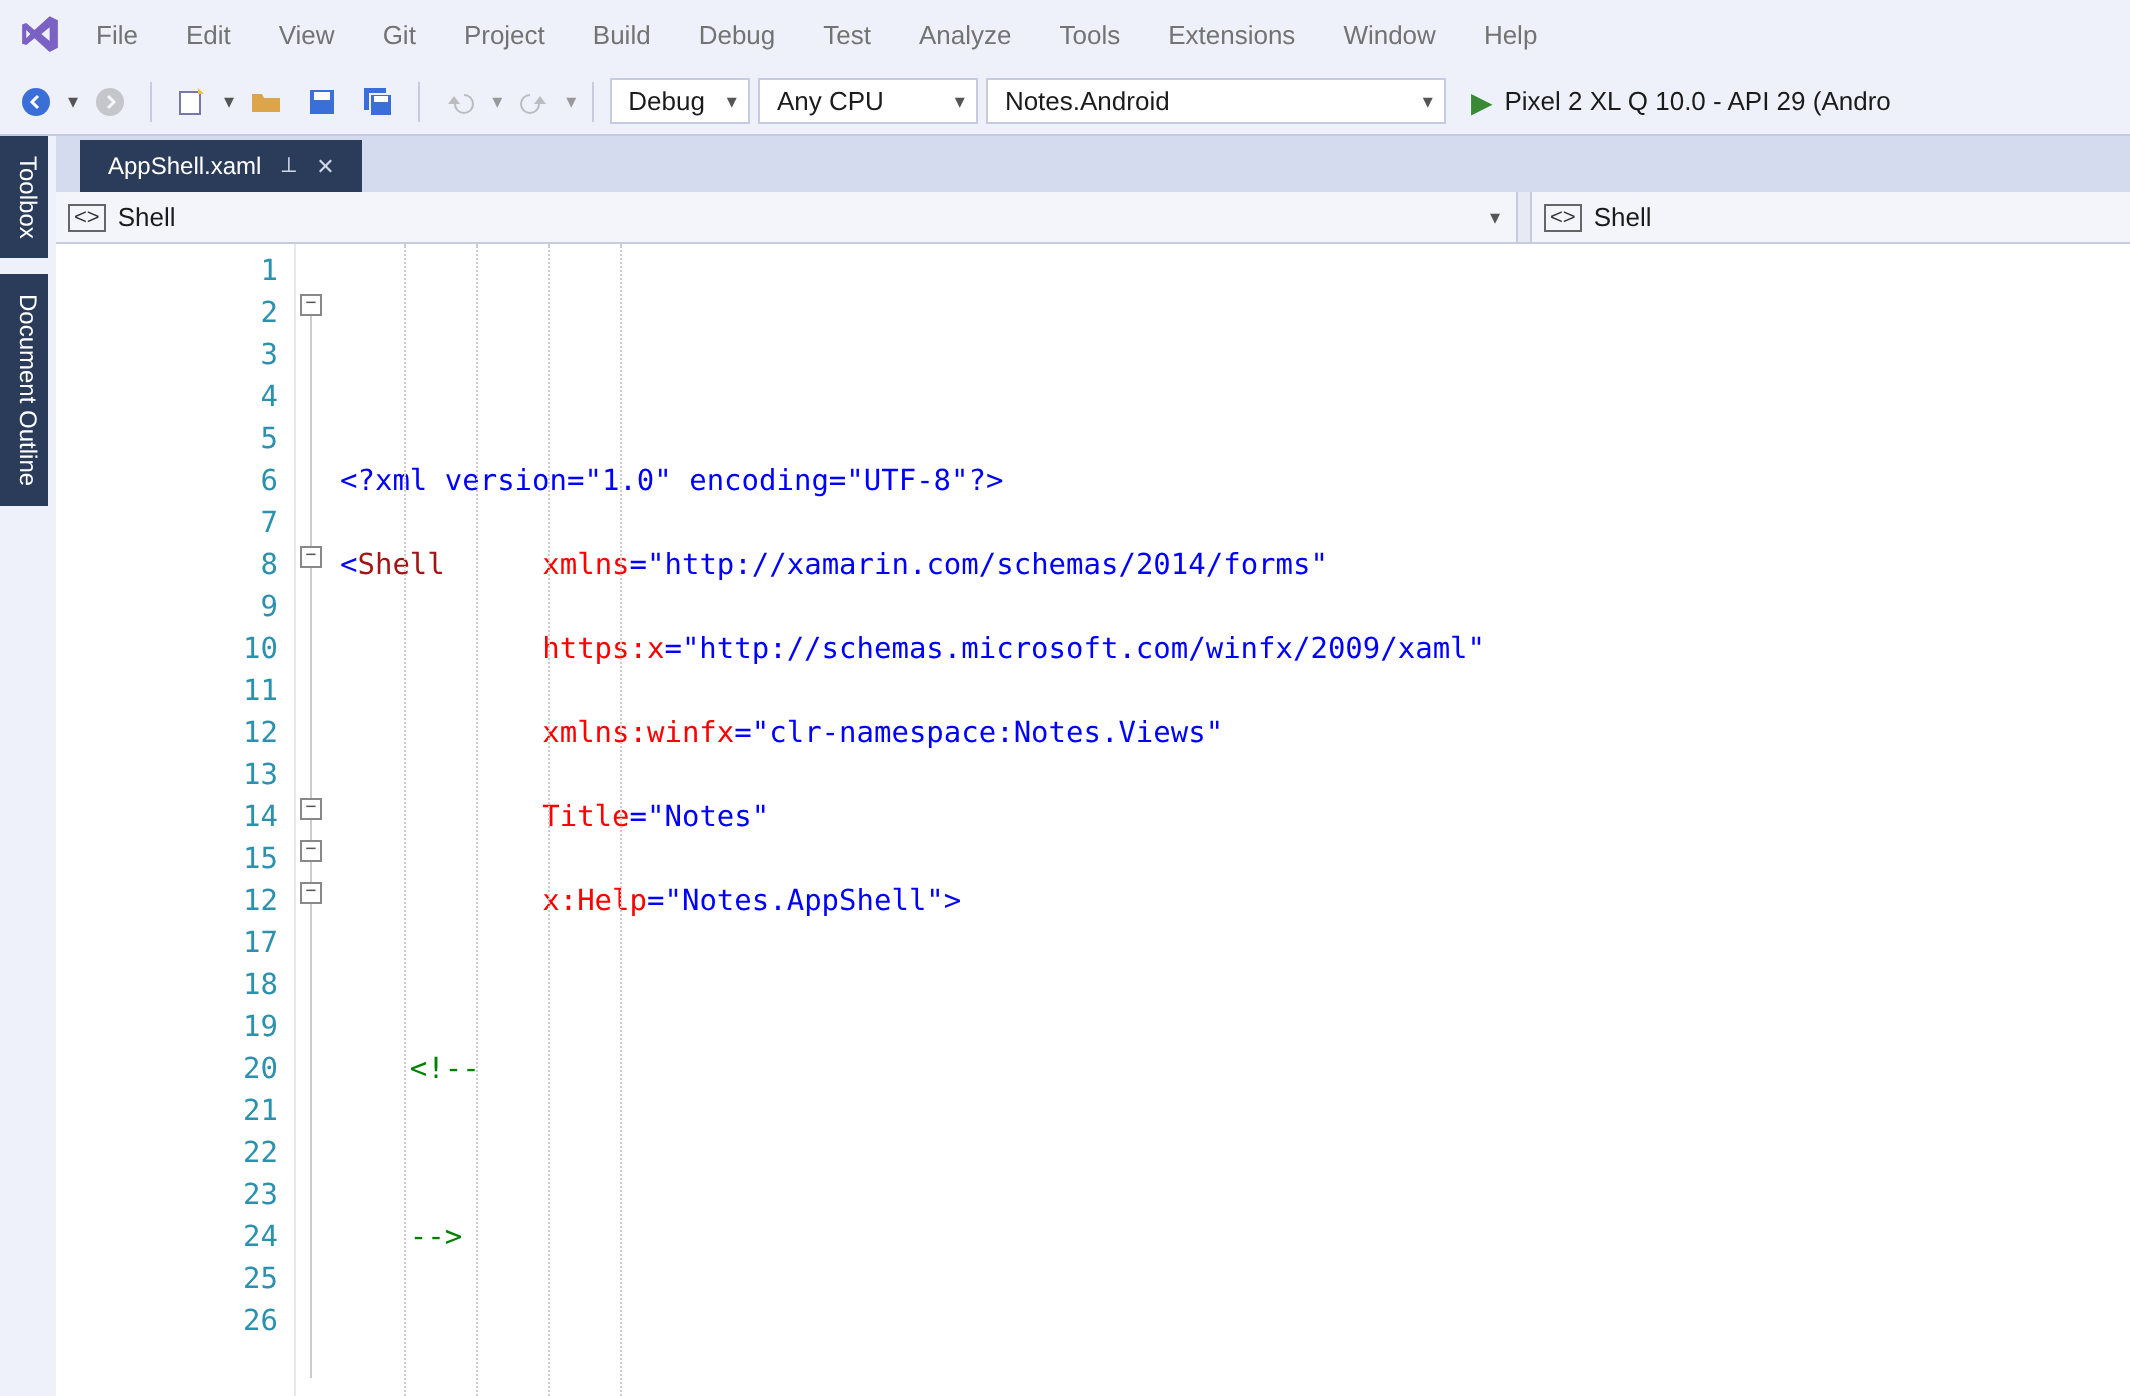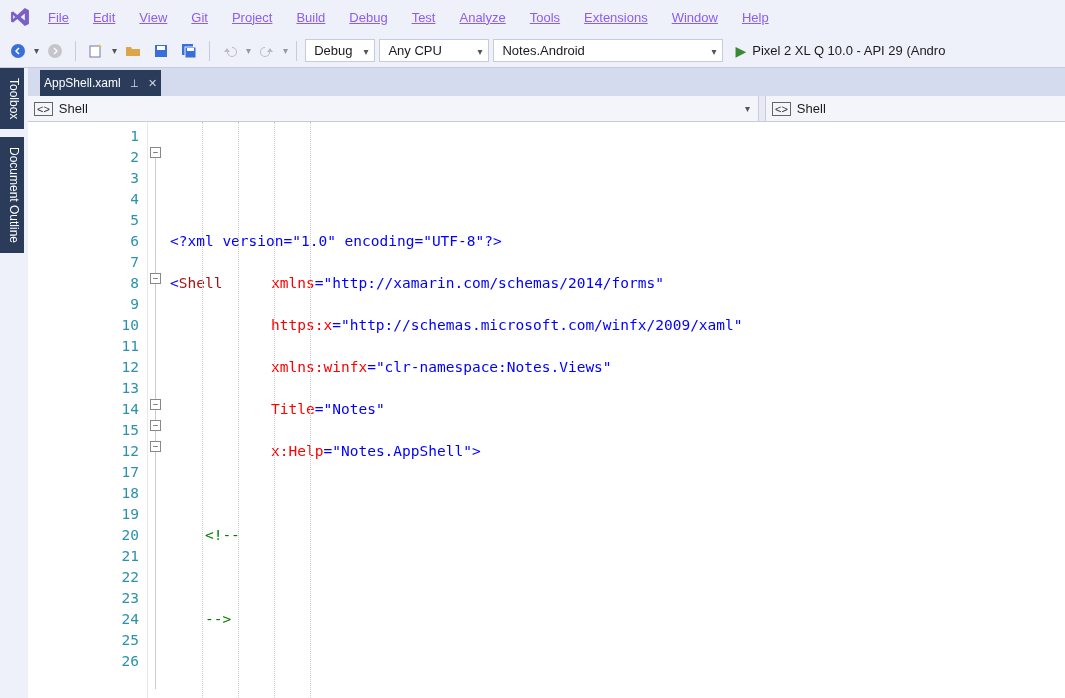--- a/index.html
+++ b/index.html
@@ -19,23 +19,22 @@
   background: #eef1f9;
   padding: 0 6px;
   gap: 2px;
 }
 .vs-logo {
   width: 28px; height: 28px;
   display:flex; align-items:center; justify-content:center;
 }
 .menu-item {
   padding: 6px 12px;
-  color: #8b5cf6;
+  color: #737373;
   cursor: default;
-  text-decoration: underline;
 }
 .search-box {
   margin-left: auto;
   border: 1px solid #c6cbe0;
   background: #fff;
   padding: 4px 8px;
   width: 200px;
   font-size: 13px;
   color: #666;
 }
@@ -96,21 +95,21 @@
 .tabstrip {
   background: #d5dbef;
   height: 28px;
   display:flex; align-items:flex-end;
   padding-left: 12px;
 }
 .tab {
   background: #2b3c5a;
   color: #fff;
   height: 26px;
-  padding: 0 4px;
+  padding: 0 14px;
   display:flex; align-items:center; gap:10px;
   font-size: 12px;
 }
 .tab .pin, .tab .close { font-size:11px; color:#cfd6e8;}
 .nav-bar {
   height: 26px;
   border-bottom: 1px solid #c6cbe0;
   display:flex;
 }
 .nav-half {

